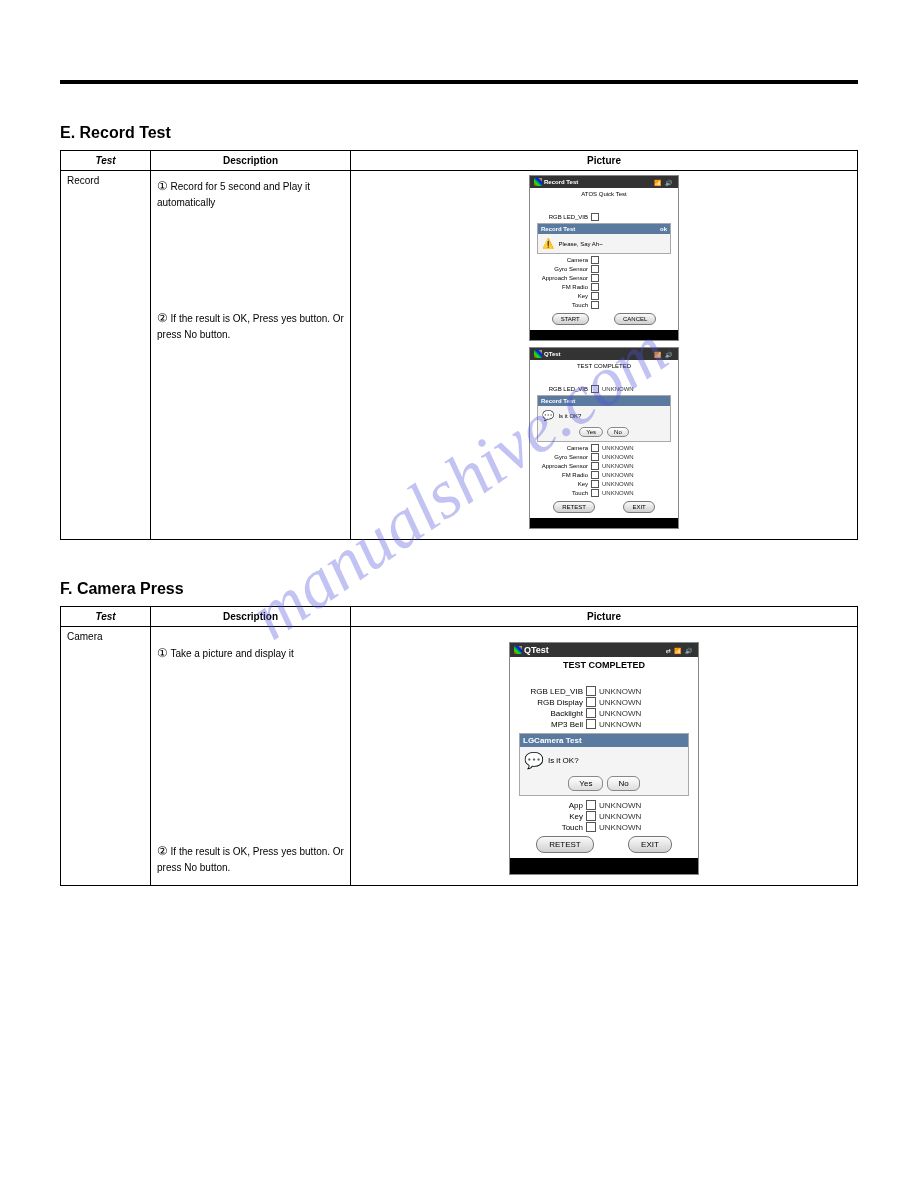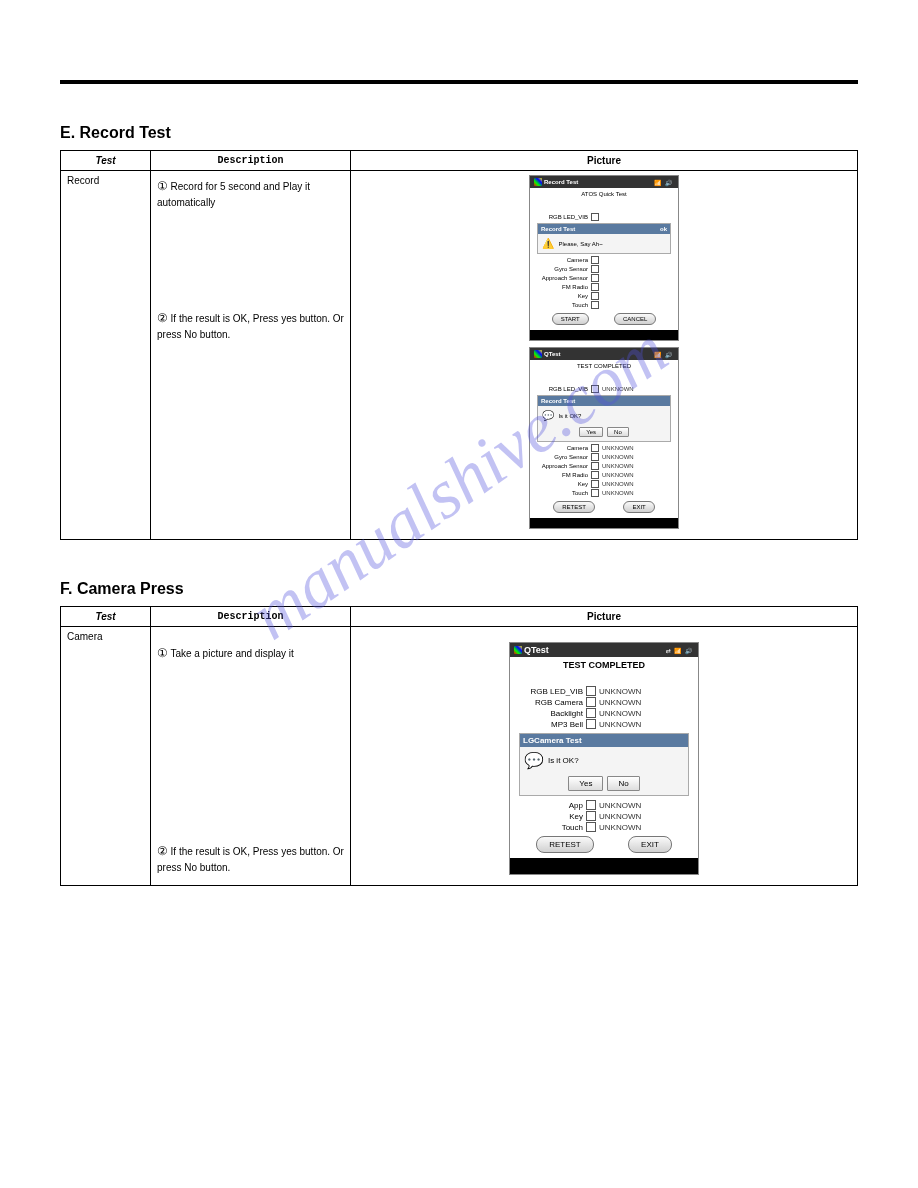--- a/index.html
+++ b/index.html
@@ -4,21 +4,21 @@
 <style>
   * { box-sizing: border-box; margin: 0; padding: 0; }
   body { font-family: Arial, sans-serif; background: #fff; width: 918px; margin: 0 auto; position: relative; }
   .page { padding: 60px 60px 40px 60px; position: relative; }
   .hrule { border-top: 4px solid #000; margin: 20px 0 30px 0; }
   .section-title { font-size: 16px; font-weight: bold; margin: 40px 0 8px 0; }
   table.outer { border-collapse: collapse; width: 100%; margin-bottom: 40px; }
   table.outer th, table.outer td { border: 1px solid #000; font-size: 10px; vertical-align: top; padding: 4px 6px; }
   table.outer th { text-align: center; font-weight: bold; }
   .col1 { width: 90px; font-style: italic; }
-  .col2 { width: 200px; font-family: Liberation Mono, monospace; }
+  .col2 { width: 200px; }
   .desc-col { padding: 8px 6px; }
   .circled { font-size: 12px; display: inline-block; margin: 4px 0; }
   .pic-col { text-align: center; padding: 10px; }
   .phone { width: 150px; margin: 0 auto 6px auto; background: #fff; border: 1px solid #888; font-size: 6px; text-align: left; }
   .phone.big { width: 190px; font-size: 9px; }
   .titlebar { background: #333; color: #fff; padding: 2px 4px; display: flex; align-items: center; gap: 2px; }
   .winflag { width: 8px; height: 8px; display: inline-block; background: linear-gradient(45deg,#f00,#0f0,#00f,#ff0); border-radius: 1px; }
   .tb-title { flex: 1; font-weight: bold; }
   .tb-icons { font-size: 6px; letter-spacing: 1px; }
   .phone-body { background: #fff; padding: 3px 3px 2px 3px; }
@@ -30,21 +30,21 @@
   .phone.big .cb { width: 10px; height: 10px; }
   .status { font-size: 6px; color: #333; }
   .phone.big .status { font-size: 8px; }
   .dialog { border: 1px solid #aaa; background: #f4f4f4; margin: 2px 4px; font-size: 6px; }
   .phone.big .dialog { margin: 4px 6px; font-size: 8px; }
   .dlg-title { background: #5a7aa0; color: #fff; padding: 2px 3px; display: flex; justify-content: space-between; align-items: center; font-weight: bold; }
   .dlg-body { padding: 4px; display: flex; align-items: center; gap: 4px; }
   .dlg-icon { font-size: 10px; }
   .phone.big .dlg-icon { font-size: 16px; }
   .dlg-btns { display: flex; gap: 4px; justify-content: center; padding: 2px 4px 4px 4px; }
-  .dlg-btn { border: 1px solid #888; background: linear-gradient(#fff,#ddd); padding: 1px 6px; font-size: 6px; border-radius: 1px; }
+  .dlg-btn { border: 1px solid #888; background: linear-gradient(#fff,#ddd); padding: 1px 6px; font-size: 6px; border-radius: 6px; }
   .phone.big .dlg-btn { font-size: 8px; padding: 2px 10px; }
   .footer-btns { display: flex; justify-content: space-around; padding: 3px 6px; }
   .fbtn { border: 1px solid #777; background: linear-gradient(#fafafa,#d0d0d0); padding: 2px 8px; font-size: 6px; border-radius: 8px; font-weight: normal; }
   .phone.big .fbtn { font-size: 8px; padding: 3px 12px; }
   .blackbar { background: #000; height: 10px; }
   .phone.big .blackbar { height: 16px; }
   .watermark { position: absolute; left: 50%; top: 50%; transform: translate(-50%,-50%) rotate(-35deg); font-size: 70px; color: rgba(80,80,220,0.35); font-style: italic; font-family: Georgia, serif; pointer-events: none; white-space: nowrap; z-index: 5; }
 </style>
 </head>
 <body>
@@ -220,21 +220,21 @@
                 <span class="tb-icons">⇄ 📶 🔊</span>
               </div>
     <div class="phone-body">
       <div class="subtitle" style="font-size:9px;font-weight:bold;">TEST COMPLETED</div>
       <div class="row">
                   <span class="lbl">RGB LED_VIB</span>
                   <span class="cb"></span>
                   <span class="status">UNKNOWN</span>
                 </div>
       <div class="row">
-                  <span class="lbl">RGB Camera</span>
+                  <span class="lbl">RGB Display</span>
                   <span class="cb"></span>
                   <span class="status">UNKNOWN</span>
                 </div>
       <div class="row">
                   <span class="lbl">Backlight</span>
                   <span class="cb"></span>
                   <span class="status">UNKNOWN</span>
                 </div>
       <div class="row">
                   <span class="lbl">MP3 Bell</span>

